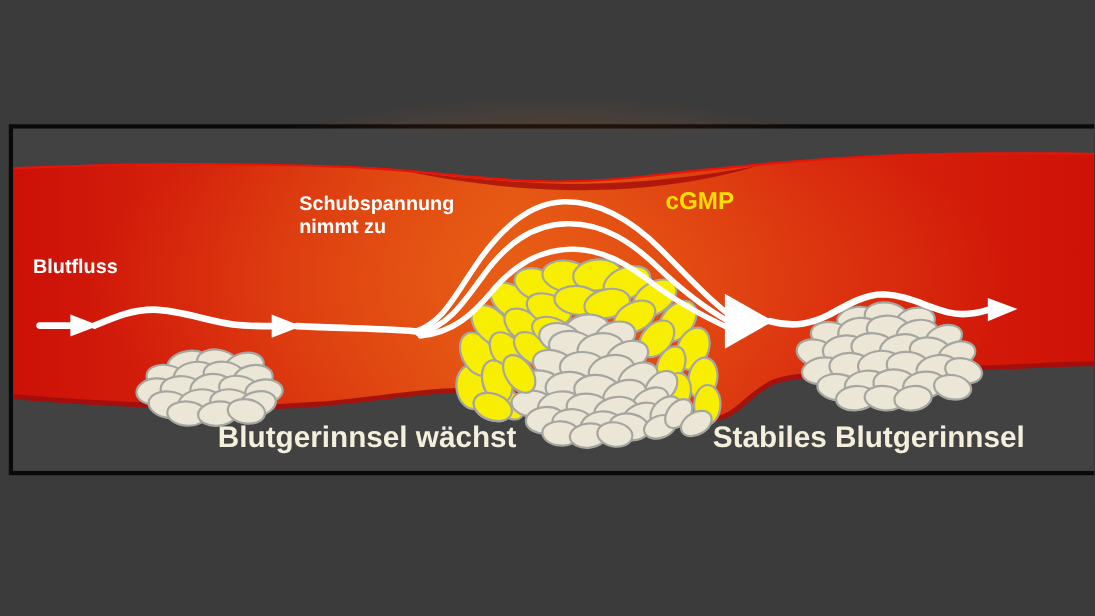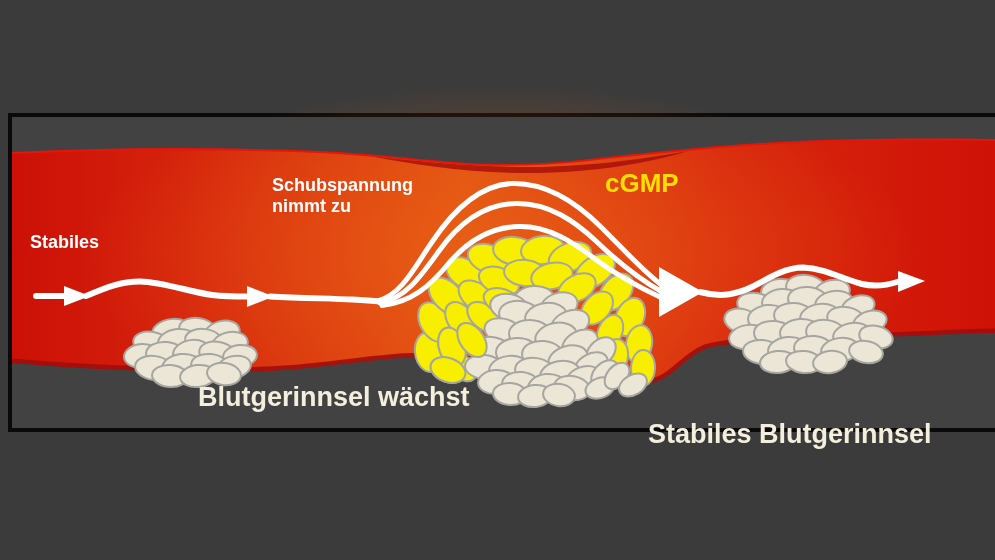--- a/index.html
+++ b/index.html
@@ -9,27 +9,27 @@
     --cream:#ebe6d6; --yellow:#f8ee00; --outline:#a6a6a0;
     --line:#ffffff; --text-white:#ffffff; --text-yellow:#ffdf00; --text-cream:#f3efdc;
   }
   *{margin:0;padding:0;box-sizing:border-box;}
   html,body{width:995px;height:560px;overflow:hidden;}
   body{background:var(--outer-bg);font-family:"Liberation Sans",sans-serif;position:relative;}
   .stage{position:absolute;left:0;top:0;width:995px;height:560px;}
   svg{position:absolute;left:0;top:0;display:block;}
   .lbl{position:absolute;font-weight:bold;white-space:nowrap;}
   .lbl-white{color:var(--text-white);font-size:18px;line-height:21px;}
-  .lbl-yellow{color:var(--text-yellow);font-size:26px;line-height:26px;}
+  .lbl-yellow{color:var(--text-yellow);font-size:22px;line-height:26px;}
   .lbl-cream{color:var(--text-cream);font-size:27px;line-height:24px;}
   #blutfluss{left:30px;top:230px;line-height:24px;}
   #schub{left:272px;top:175px;}
   #cgmp{left:605px;top:170px;}
   #clot-growing{left:198px;top:385px;}
-  #clot-stable{left:648px;top:385px;margin-top:37px;}
+  #clot-stable{left:648px;top:385px;}
   
   .bg-outer{fill:var(--outer-bg);}
   .frame{fill:var(--frame);}
   .wall{fill:var(--wall);}
   .vessel{fill:url(#bloodGrad);}
   .glow{fill:url(#glowGrad);}
   .crescent{fill:var(--band);opacity:.8;}
   .rim{stroke:var(--rim);stroke-width:4;fill:none;}
   .bband{stroke:#9f0d0d;stroke-width:9;fill:none;opacity:.9;}
   .cell-c{fill:var(--cream);stroke:var(--outline);stroke-width:2;}
@@ -238,21 +238,21 @@
       <path class="flow" d="M 270 296.5 C 300 298 330 298.5 352 299.5 C 362 300 371 300.5 380 301.5"></path>
       <path class="flow-thin" d="M 378 301 C 402 294 414 268 432 242 C 452 212 478 185 512 183.5 C 548 182.5 578 204 601 227 C 626 252 646 274 663 286"></path>
       <path class="flow-thin" d="M 380 303 C 406 298 421 276 439 251 C 459 223 483 204 516 203.5 C 549 203 575 221 597 242 C 621 265 646 283 663 292.5"></path>
       <path class="flow-thin" d="M 382 305.5 C 412 302 429 287 449 263 C 467 242 491 227 519 226.5 C 549 226 573 242 595 259 C 619 277 647 291 663 298.5"></path>
       <path class="arrow" d="M 659 267 L 703 292 L 659 317 Z"></path>
       <path class="flow" d="M 700 292 C 722 298 738 294 754 286 C 772 276 787 267.5 803 267.5 C 826 268.5 842 279 862 284 C 876 287.5 888 285 899 281.5"></path>
       <path class="arrow" d="M 898 271 L 925 281 L 898 292 Z"></path>
     </g>
   </svg>
 
-  <div class="lbl lbl-white" id="blutfluss">Stabiles</div>
+  <div class="lbl lbl-white" id="blutfluss">Blutfluss</div>
   <div class="lbl lbl-white" id="schub">
     <div>Schubspannung</div>
     <div>nimmt zu</div>
   </div>
   <div class="lbl lbl-yellow" id="cgmp">
     <div>cGMP</div>
   </div>
   <div class="lbl lbl-cream" id="clot-growing">Blutgerinnsel wächst</div>
   <div class="lbl lbl-cream" id="clot-stable">Stabiles Blutgerinnsel</div>
 </div>

